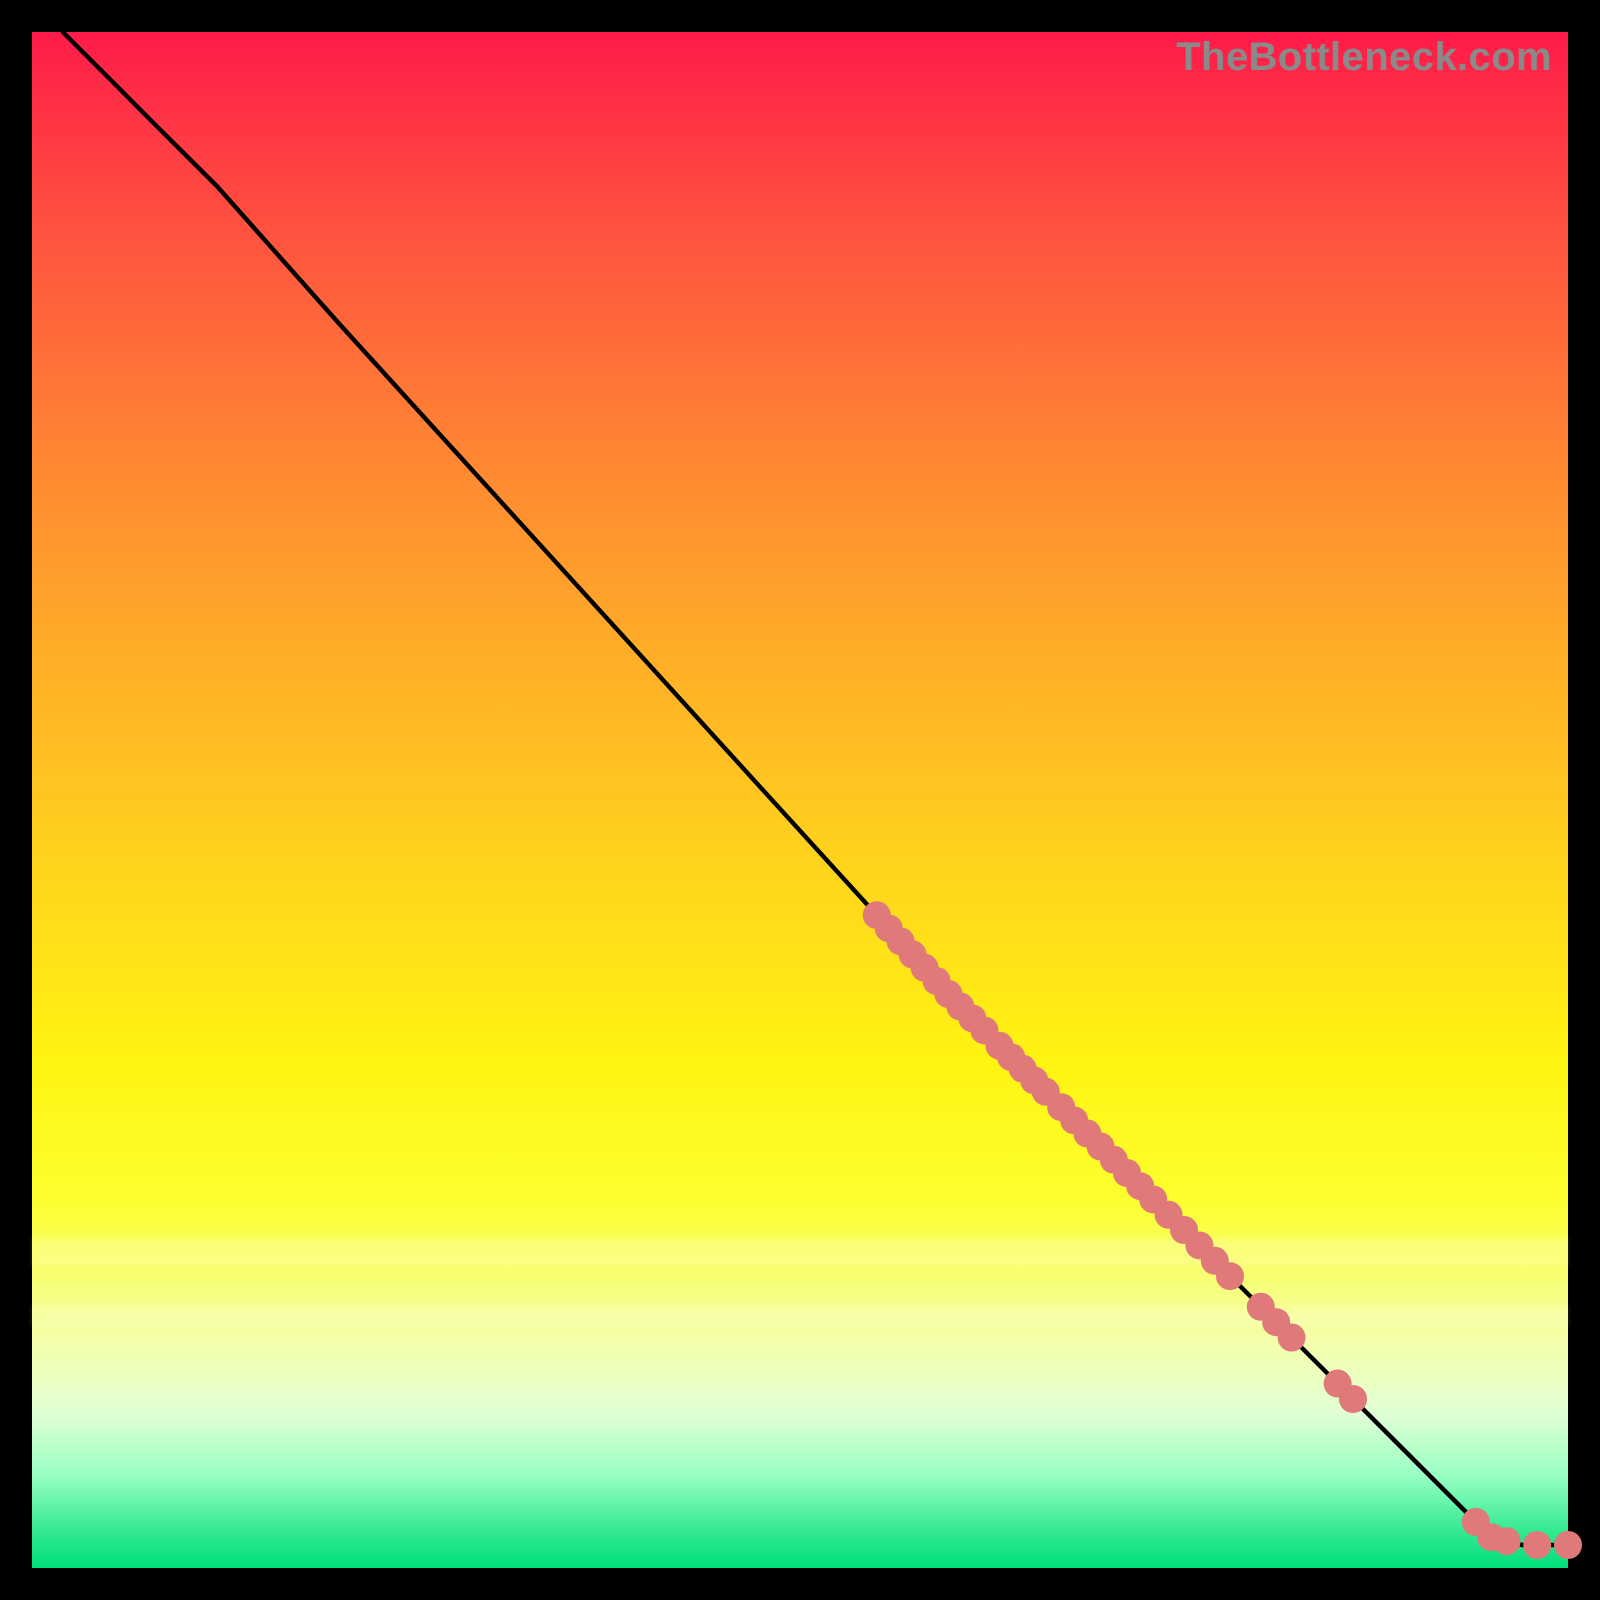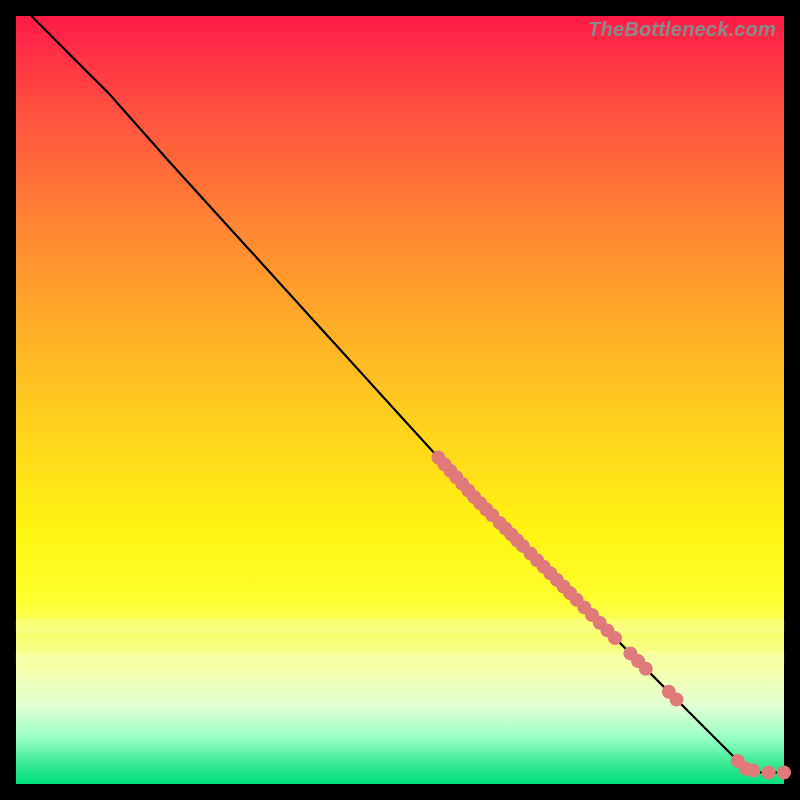--- a/index.html
+++ b/index.html
@@ -30,21 +30,20 @@
       #ffac28 40%,
       #ffd31d 54%,
       #fff412 67%,
       #fdff2e 76%,
       #f4ffa8 85%,
       #e0ffd6 90%,
       #97ffc3 94%,
       #36e993 97.5%,
       #00df7c 100%
     );
-    font-style: italic;
   }
   .glare {
     position: absolute;
     left: 0;
     width: 100%;
     background: rgba(255,255,255,0.55);
     pointer-events: none;
   }
   .glare.g1 { top: 78.5%; height: 14px; opacity: 0.35; filter: blur(1px); }
   .glare.g2 { top: 83%;   height: 10px; opacity: 0.30; filter: blur(1px); }

